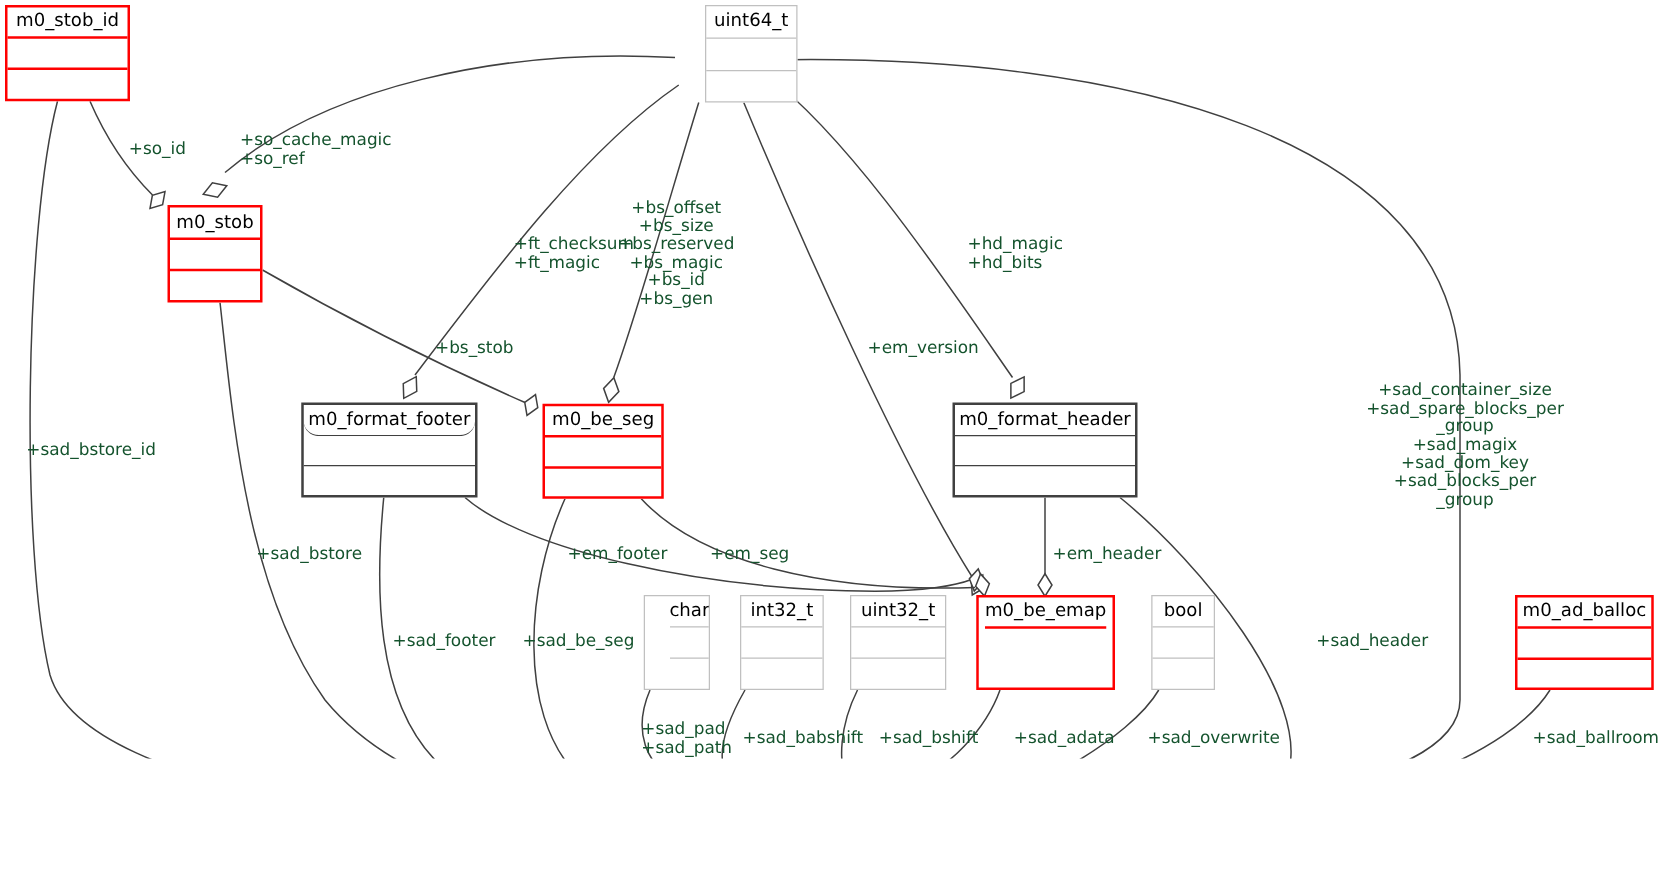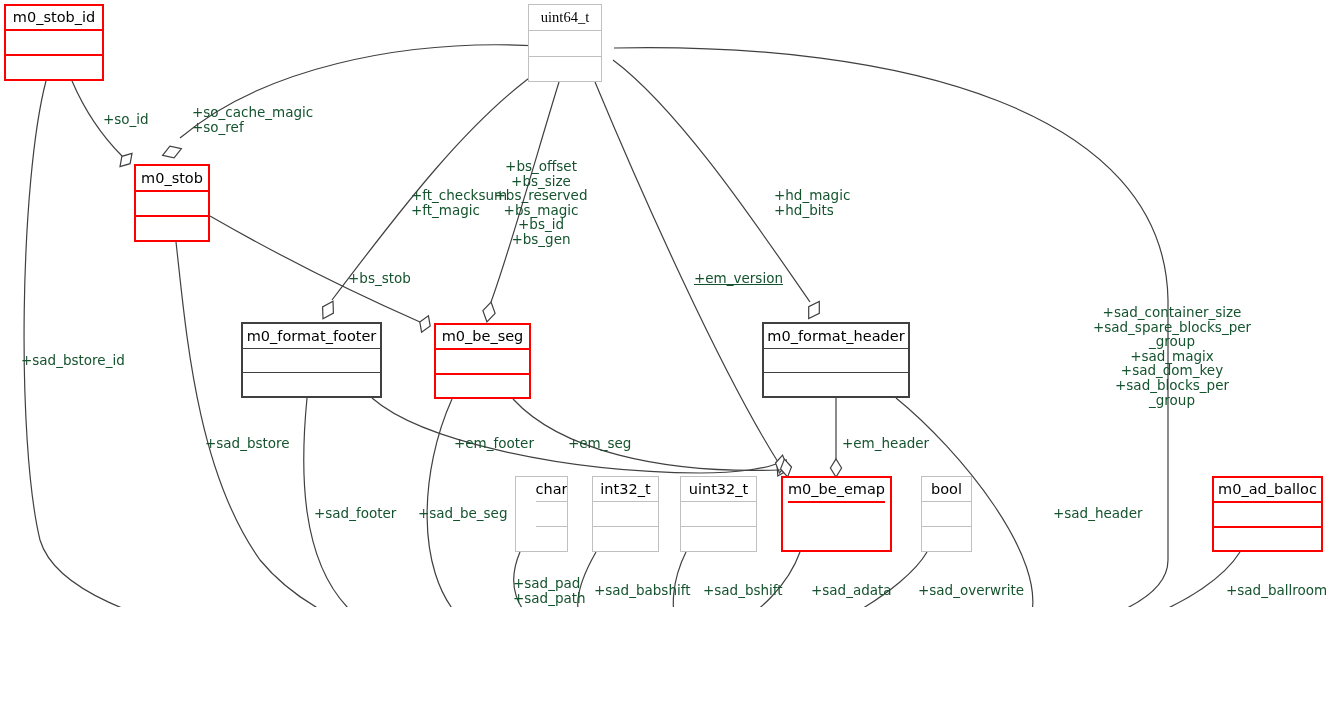--- a/index.html
+++ b/index.html
@@ -169,32 +169,32 @@
         <path d="M 1240,552 C 1210,600 1100,655 900,664 C 830,668 780,668 748,668" fill="none" stroke="#404040" stroke-width="1.2"></path>
         <polygon points="742.0,659.0 747.6,668.0 742.0,677.0 736.4,668.0" fill="#ffffff" stroke="#404040" stroke-width="1.2"></polygon>
       </g>
     </svg>
   <div id="node-layer">
       <div class="node n-red" style="left: 4px; top: 4px; width: 100px; height: 77px;">
         <div class="title" style="height: 25px;">m0_stob_id</div>
         <div class="compartment c1"></div>
         <div class="compartment c2"></div>
       </div>
-      <div class="node n-gray" style="left: 528px; top: 4px; width: 74px; height: 78px; font-family: Liberation Serif, serif;">
+      <div class="node n-gray" style="left: 564px; top: 4px; width: 74px; height: 78px;">
         <div class="title" style="height: 26px;">uint64_t</div>
         <div class="compartment c1"></div>
         <div class="compartment c2"></div>
       </div>
       <div class="node n-red" style="left: 134px; top: 164px; width: 76px; height: 78px;">
         <div class="title" style="height: 26px;">m0_stob</div>
         <div class="compartment c1"></div>
         <div class="compartment c2"></div>
       </div>
       <div class="node n-dark" style="left: 241px; top: 322px; width: 141px; height: 76px;">
-        <div class="title" style="height: 25px;">m0_format_footer</div>
+        <div class="title" style="height: 25px; border-radius: 12px;">m0_format_footer</div>
         <div class="compartment c1"></div>
         <div class="compartment c2"></div>
       </div>
       <div class="node n-red" style="left: 434px; top: 323px; width: 97px; height: 76px;">
         <div class="title" style="height: 25px;">m0_be_seg</div>
         <div class="compartment c1"></div>
         <div class="compartment c2"></div>
       </div>
       <div class="node n-dark" style="left: 762px; top: 322px; width: 148px; height: 76px;">
         <div class="title" style="height: 25px;">m0_format_header</div>
@@ -244,21 +244,21 @@
 +ft_magic</div>
       <div class="elabel" style="left: 541px; top: 159px; transform: translateX(-50%);">+bs_offset
 +bs_size
 +bs_reserved
 +bs_magic
 +bs_id
 +bs_gen</div>
       <div class="elabel left" style="left: 774px; top: 188px;">+hd_magic
 +hd_bits</div>
       <div class="elabel left" style="left: 348px; top: 271px;">+bs_stob</div>
-      <div class="elabel left" style="left: 694px; top: 271px; text-decoration: underline;">+em_version</div>
+      <div class="elabel left" style="left: 694px; top: 271px;">+em_version</div>
       <div class="elabel" style="left: 1172px; top: 305px; transform: translateX(-50%);">+sad_container_size
 +sad_spare_blocks_per
 _group
 +sad_magix
 +sad_dom_key
 +sad_blocks_per
 _group</div>
       <div class="elabel left" style="left: 21px; top: 353px;">+sad_bstore_id</div>
       <div class="elabel left" style="left: 205px; top: 436px;">+sad_bstore</div>
       <div class="elabel left" style="left: 454px; top: 436px;">+em_footer</div>

